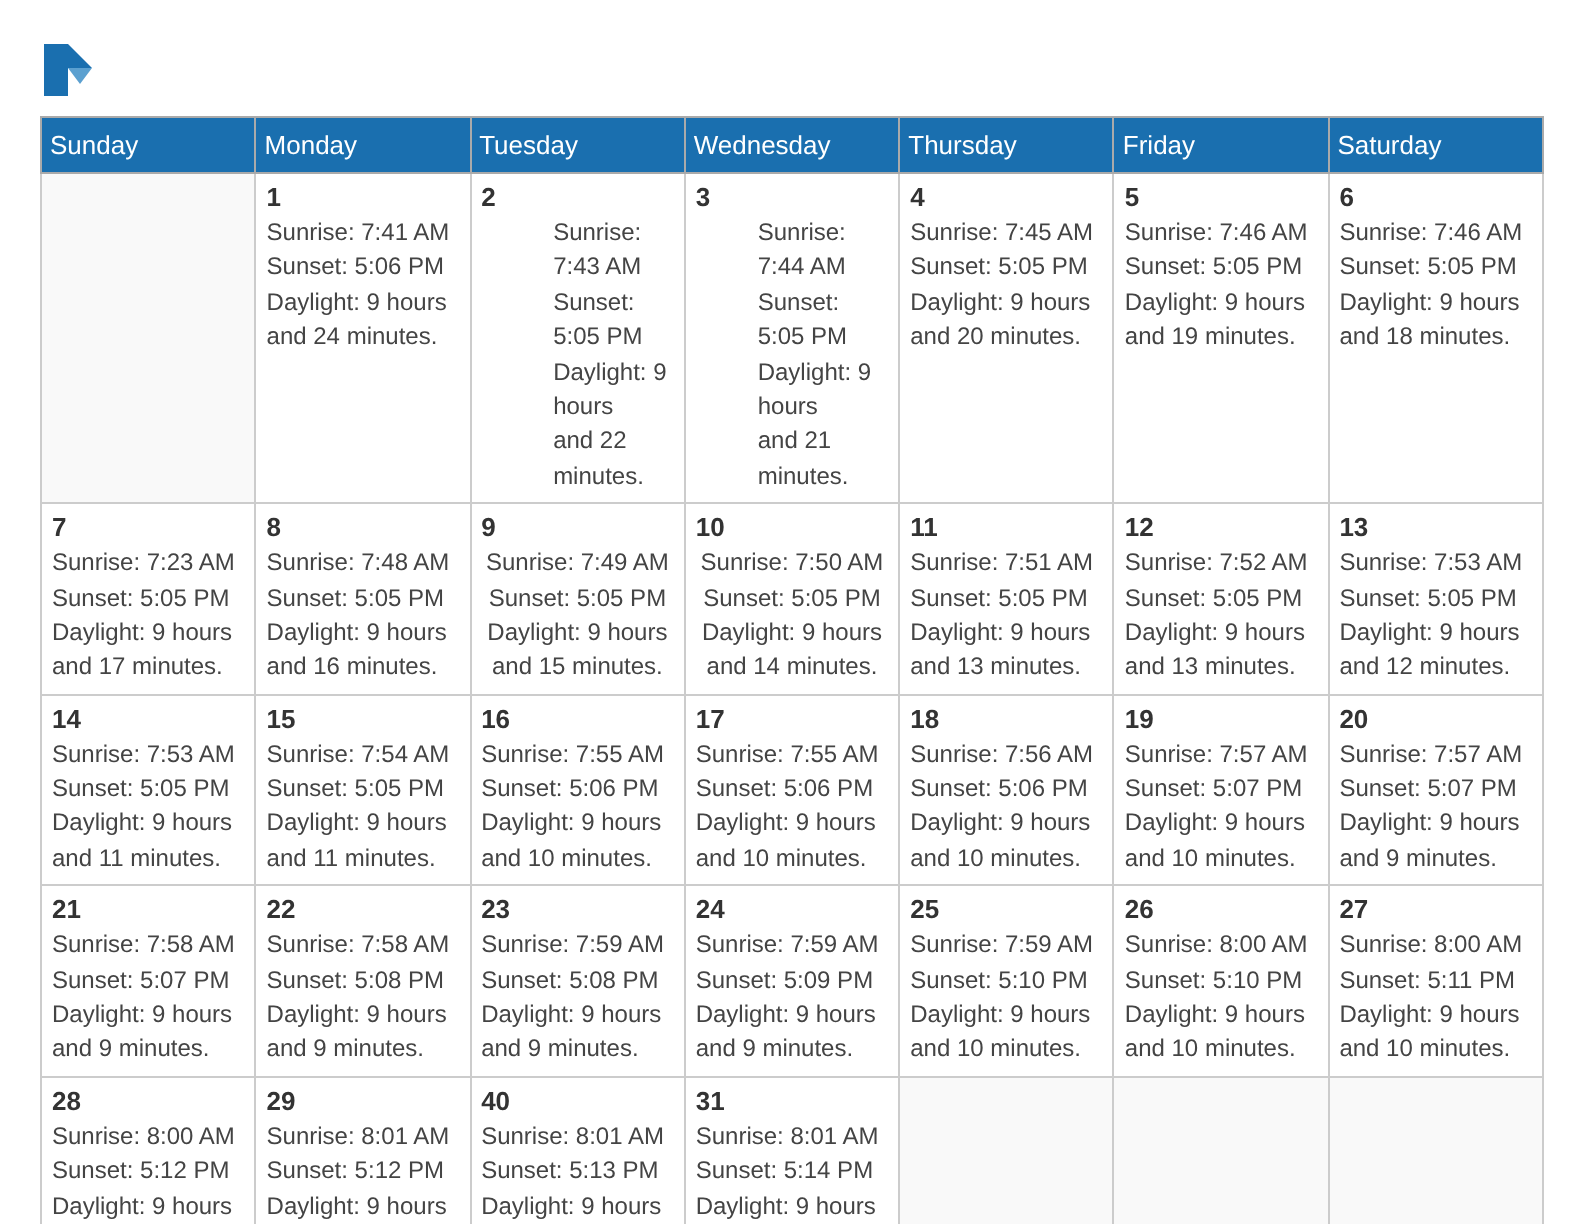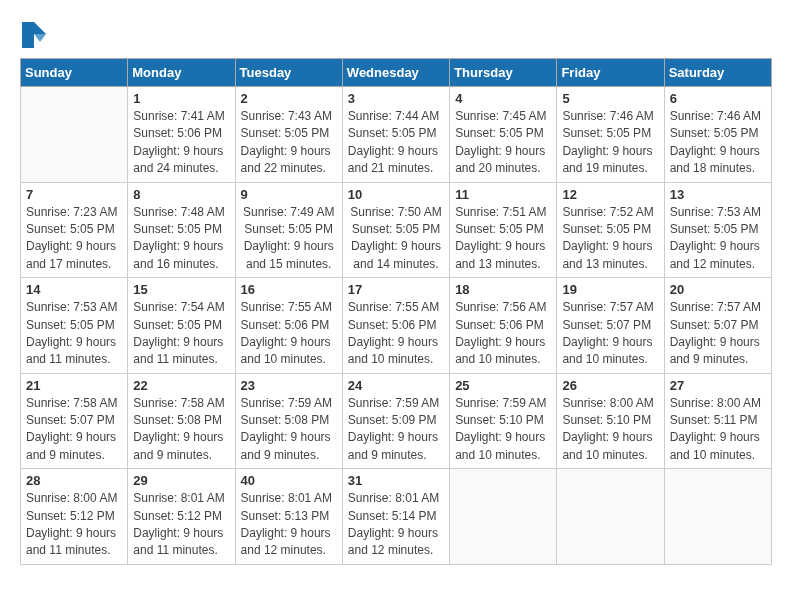--- a/index.html
+++ b/index.html
@@ -53,21 +53,21 @@
       color: #555;
     }
     table {
       width: 100%;
       border-collapse: collapse;
     }
     thead th {
       background-color: #1a6faf;
       color: white;
       font-size: 13px;
-      font-weight: bold;
+      font-weight: normal;
       padding: 6px 4px;
       text-align: left;
       border: 1px solid #aaa;
     }
     td {
       border: 1px solid #ccc;
       vertical-align: top;
       padding: 4px 5px;
       font-size: 10.5px;
       color: #333;
@@ -130,28 +130,28 @@
         <td class="empty"></td>
         <td>
           <span class="day-num">1</span>
           <div class="day-info" style="white-space: pre-line;">Sunrise: 7:41 AM
 Sunset: 5:06 PM
 Daylight: 9 hours
 and 24 minutes.</div>
         </td>
         <td>
           <span class="day-num">2</span>
-          <div class="day-info" style="white-space: pre-line;">Sunrise: 7:43 AM
+          <div class="day-info" style="white-space: pre-line; margin-left: 36px;">Sunrise: 7:43 AM
 Sunset: 5:05 PM
 Daylight: 9 hours
 and 22 minutes.</div>
         </td>
         <td>
           <span class="day-num">3</span>
-          <div class="day-info" style="white-space: pre-line;">Sunrise: 7:44 AM
+          <div class="day-info" style="white-space: pre-line; margin-left: 31px;">Sunrise: 7:44 AM
 Sunset: 5:05 PM
 Daylight: 9 hours
 and 21 minutes.</div>
         </td>
         <td>
           <span class="day-num">4</span>
           <div class="day-info" style="white-space: pre-line;">Sunrise: 7:45 AM
 Sunset: 5:05 PM
 Daylight: 9 hours
 and 20 minutes.</div>

